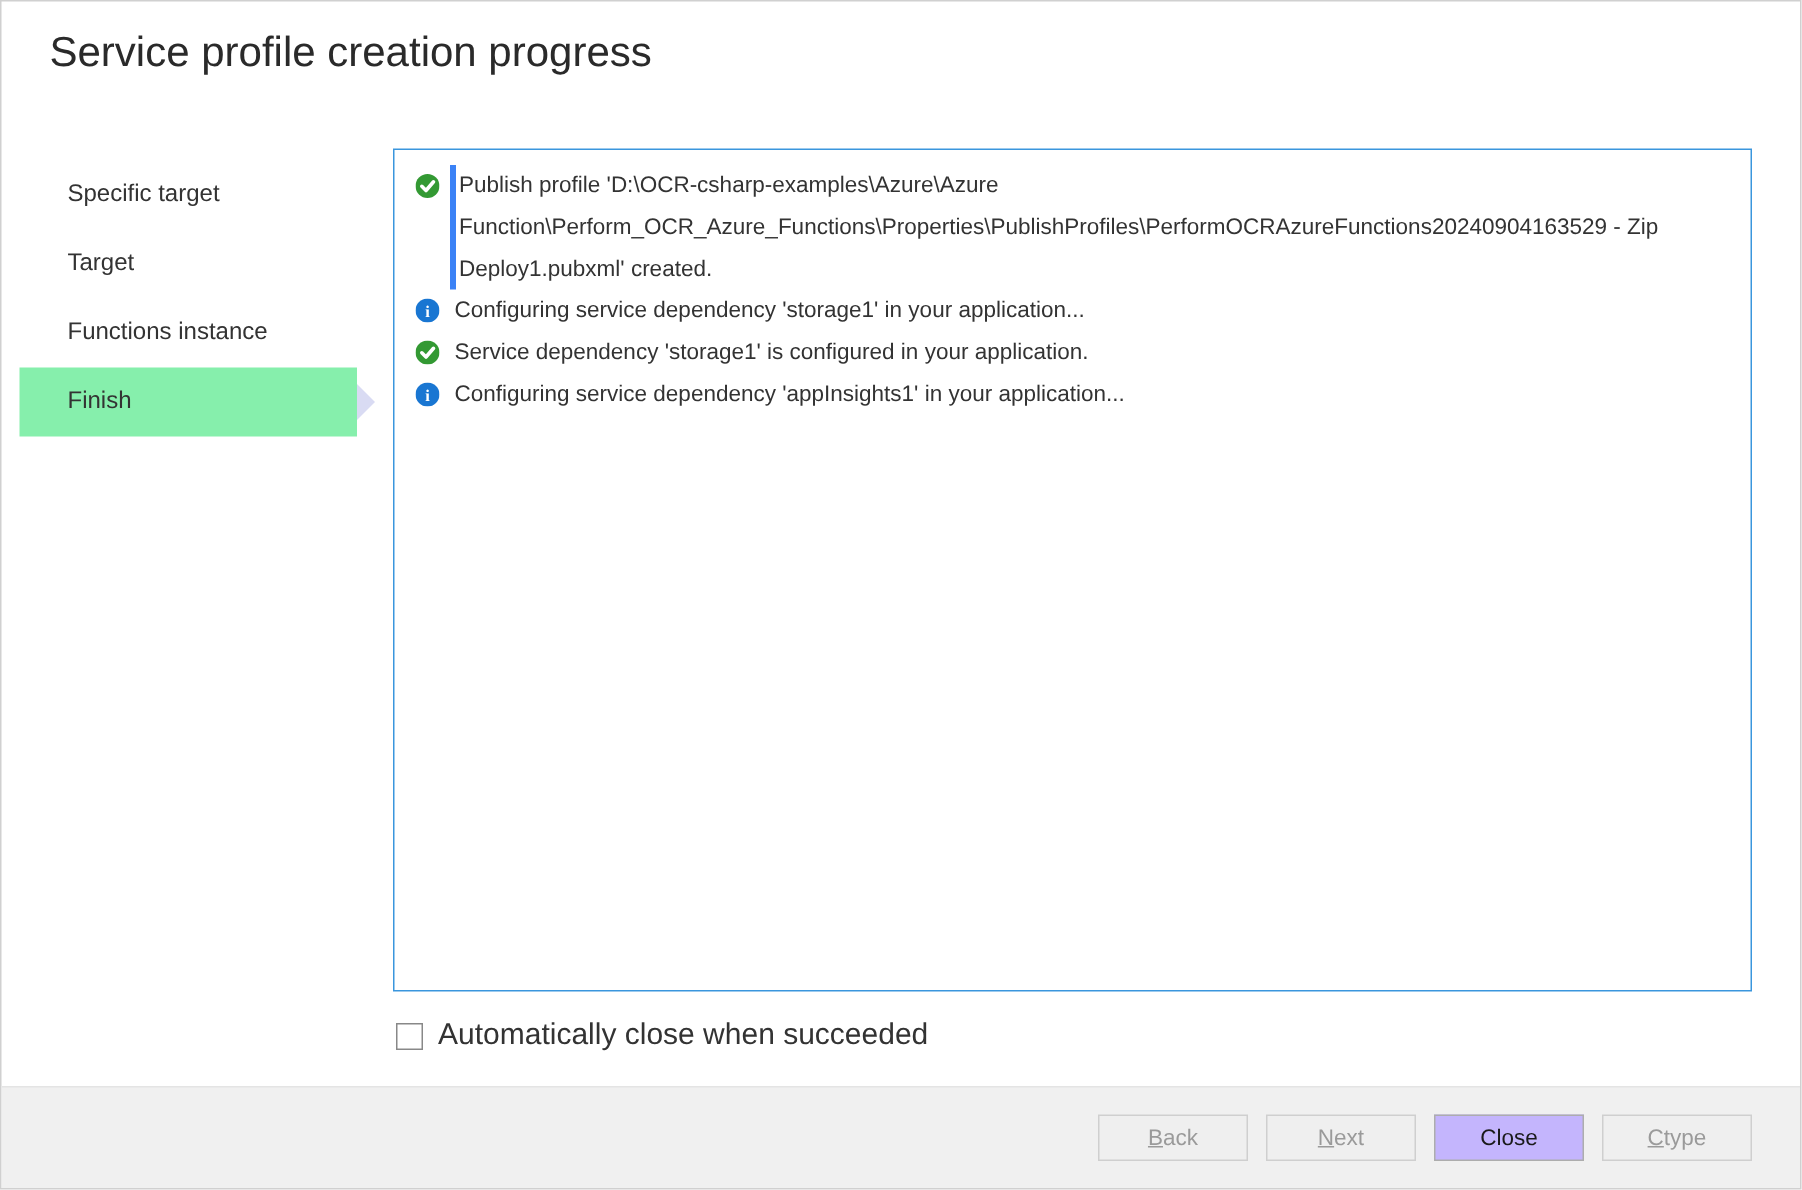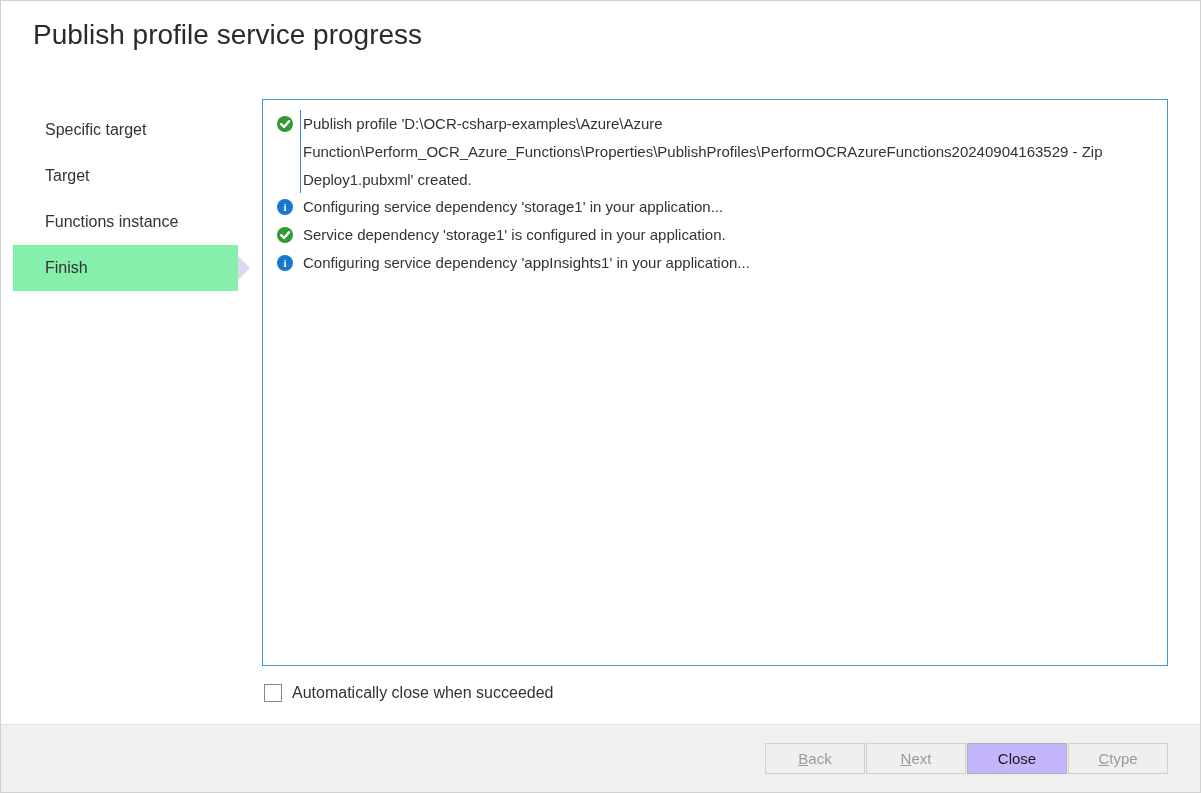--- a/index.html
+++ b/index.html
@@ -71,54 +71,54 @@
     font-size: 15px;
     line-height: 1.85;
     color: #333;
   }
   .log-entry {
     display: flex;
     align-items: flex-start;
     gap: 10px;
   }
   .log-entry.first .log-text {
-    border-left: 1px solid #3b82f6;
+    border-left: 4px solid #3b82f6;
     padding-left: 2px;
     margin-left: -3px;
   }
   .log-icon {
     width: 16px;
     height: 16px;
     flex-shrink: 0;
     margin-top: 6px;
   }
   .log-text {
     flex: 1;
   }
   .auto-close-row {
     display: flex;
     align-items: center;
     gap: 10px;
     padding: 18px 2px 10px 2px;
-    font-size: 16px;
+    font-size: 20px;
     color: #333;
   }
   .checkbox {
     width: 18px;
     height: 18px;
     border: 1px solid #888;
     background: #fff;
   }
   .footer {
     background: #f0f0f0;
     border-top: 1px solid #e4e4e4;
     padding: 18px 32px;
     display: flex;
     justify-content: flex-end;
-    gap: 1px;
+    gap: 12px;
   }
   .btn {
     min-width: 100px;
     padding: 6px 18px;
     font-size: 15px;
     border: 1px solid #adadad;
     background: #c4b5fd;
     color: #1a1a1a;
     cursor: pointer;
     text-align: center;
@@ -132,21 +132,21 @@
   .btn .ul { text-decoration: underline; }
   .icon-success circle{ fill:#339933; }
   .icon-success path{ stroke:#fff; stroke-width:2.4; fill:none; stroke-linecap:round; stroke-linejoin:round;}
   .icon-info circle.bg{ fill:#1976d2; }
   .icon-info text{ fill:#fff; font-weight:bold; font-size:11px; font-family:Georgia,serif;}
 </style>
 </head>
 <body>
 
 <div class="header">
-  <h1>Publish profile service progress</h1>
+  <h1>Service profile creation progress</h1>
 </div>
 
 <div class="content">
   <div class="sidebar" id="sidebar">
       <div class="sidebar-item">Specific target</div>
       <div class="sidebar-item">Target</div>
       <div class="sidebar-item">Functions instance</div>
       <div class="sidebar-item selected">Finish</div>
     </div>
 

